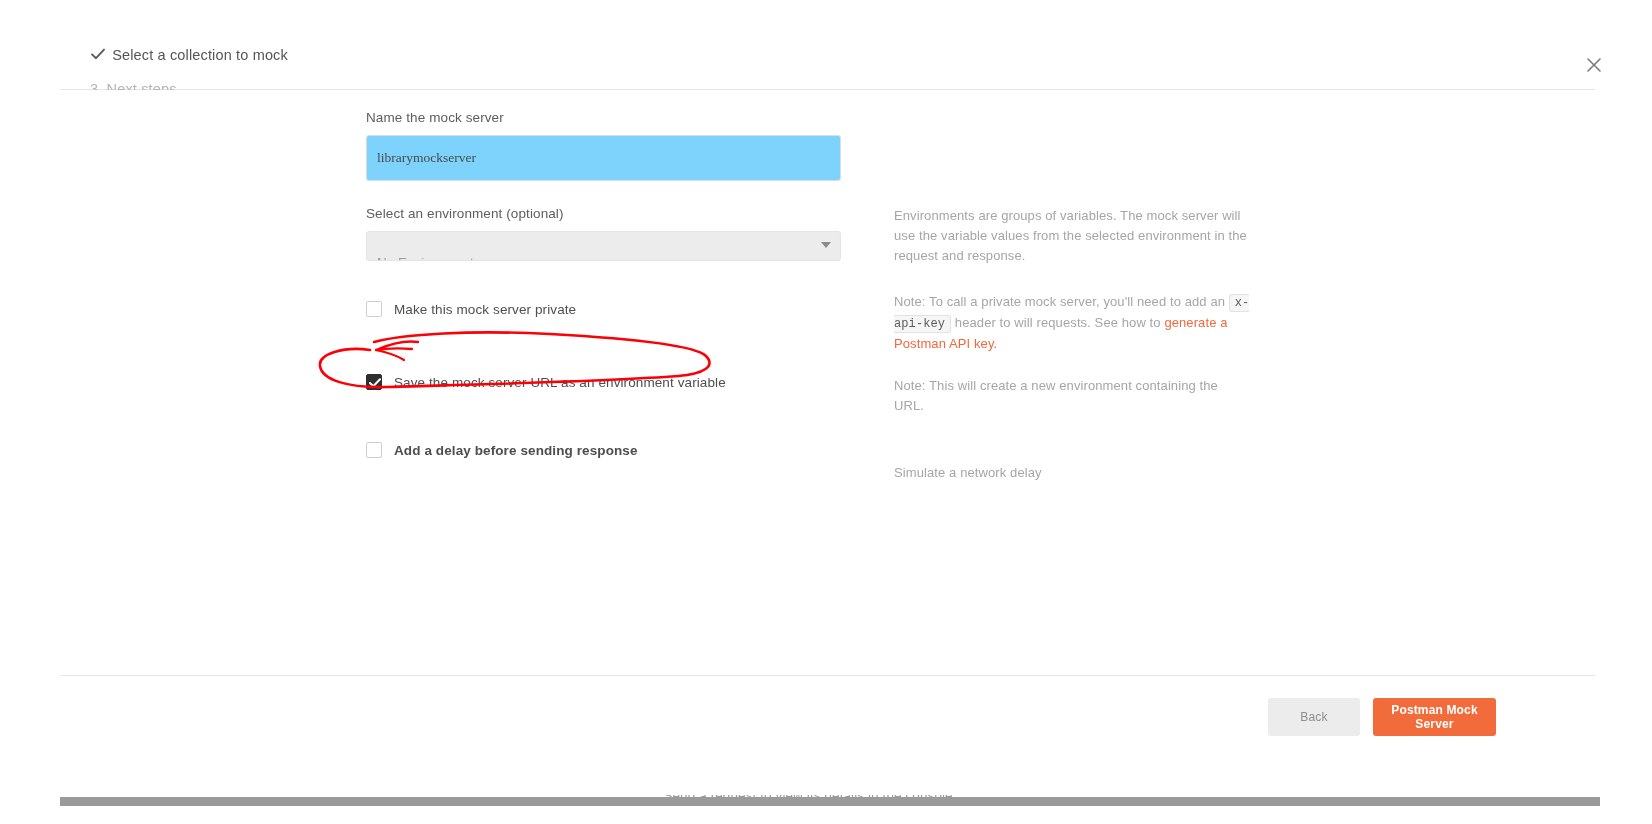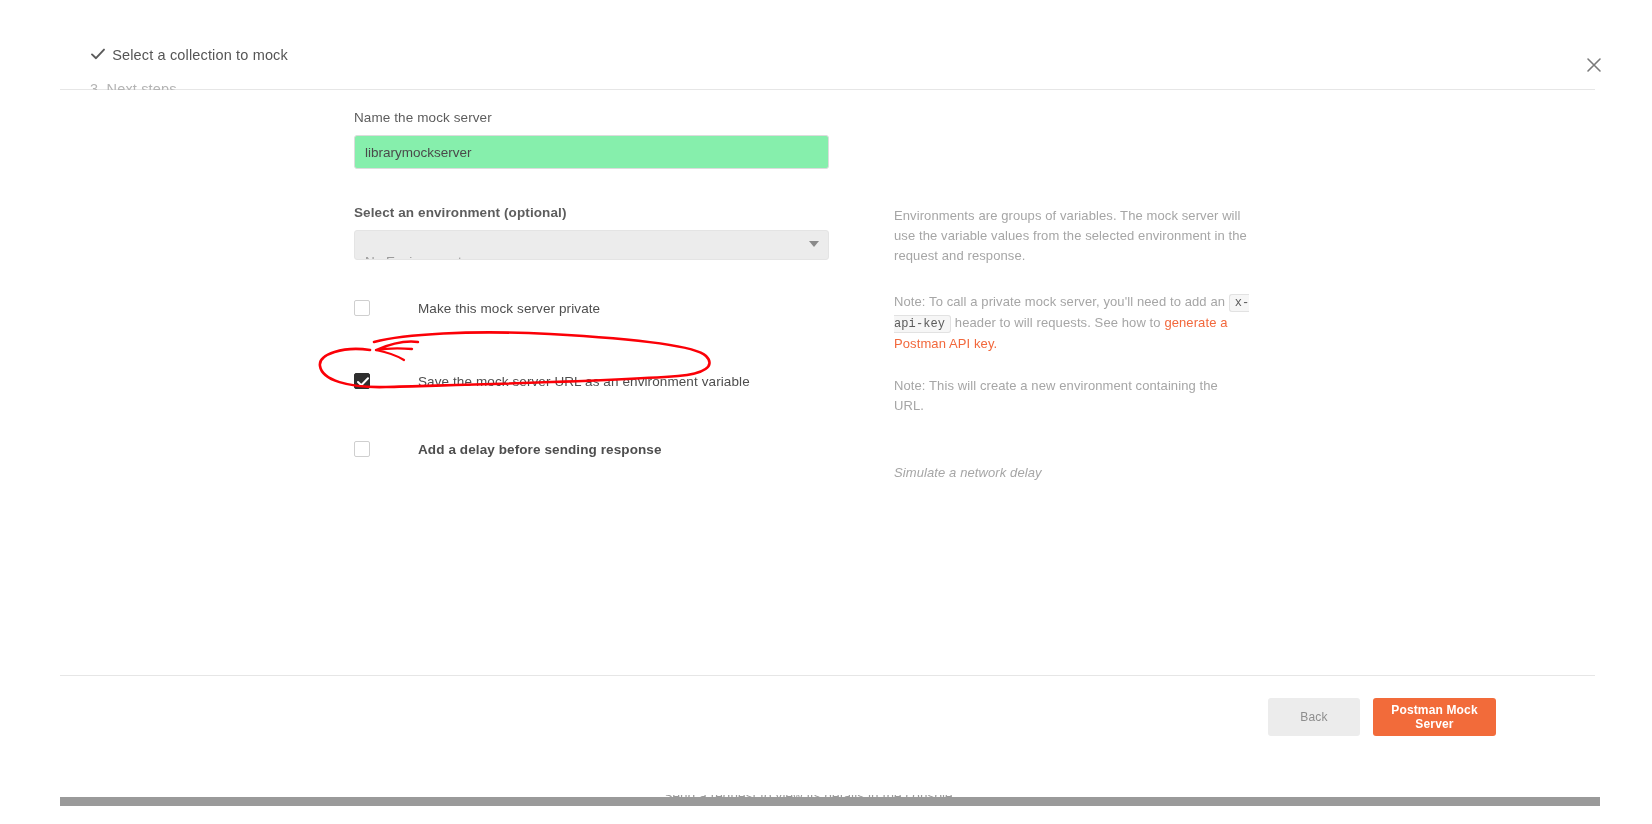--- a/index.html
+++ b/index.html
@@ -103,44 +103,44 @@
   .body {
     position: absolute;
     left: 0; top: 90px;
     width: 1535px;
     height: 585px;
     background: #fff;
   }
 
   .col-left {
     position: absolute;
-    left: 294px; top: 20px;
+    left: 306px; top: 20px;
     width: 480px;
   }
   .col-right {
     position: absolute;
     left: 790px; top: 20px;
     width: 400px;
   }
 
   .field-label {
     font-size: 13.5px;
     color: #5d5d5d;
     margin-bottom: 10px;
     letter-spacing: .1px;
   }
   .text-input {
     display: block;
     width: 475px;
-    height: 34px;
+    height: 46px;
     padding: 0 10px;
     font-size: 13.5px;
     color: #4a4a4a;
-    font-family: Liberation Sans, sans-serif;
-    background: #86efac;
+    font-family: Liberation Serif, serif;
+    background: #7dd3fc;
     border: 1px solid #dcdcdc;
     border-radius: 3px;
     outline: none;
   }
   .text-input::placeholder { color: #b0b0b0; }
 
   .select-wrap {
     position: relative;
     width: 475px;
     height: 30px;
@@ -165,21 +165,20 @@
     width: 0; height: 0;
     border-left: 5px solid transparent;
     border-right: 5px solid transparent;
     border-top: 6px solid #8a8a8a;
     pointer-events: none;
   }
 
   .check-row {
     display: flex;
     align-items: center;
-    gap: 36px;
   }
   .cbox {
     width: 16px; height: 16px;
     border: 1px solid #cfcfcf;
     border-radius: 2px;
     background: #fff;
     flex: 0 0 auto;
     cursor: pointer;
   }
   .cbox.checked {
@@ -293,21 +292,21 @@
       </div>
     </div>
 
     <div class="body">
 
       <div class="col-left">
 
         <div class="field-label">Name the mock server</div>
         <input class="text-input" type="text" value="librarymockserver" style="">
 
-        <div class="field-label" style="margin-top:36px;font-weight:bold;">Select an environment (optional)</div>
+        <div class="field-label" style="margin-top:25px;">Select an environment (optional)</div>
         <div class="select-wrap">
           <div class="select-box">No Environment</div>
           <span class="select-caret"></span>
         </div>
 
         <div class="check-row" style="margin-top:40px;">
           <span class="cbox"></span>
           <span class="check-label">Make this mock server private</span>
         </div>
 
@@ -329,21 +328,21 @@
       <div class="col-right">
 
         <div class="help-text" style="margin-top:96px;">Environments are groups of variables. The mock server will use the variable values from the selected environment in the request and response.</div>
 
         <div class="help-text" style="margin-top:26px;">
           <span>Note: To call a private mock server, you'll need to add an </span><span class="code-chip">x-api-key</span><span> header to will requests. See how to </span><a class="link" href="#" style="text-decoration:none;">generate a Postman API key</a><span class="link">.</span>
         </div>
 
         <div class="help-text" style="margin-top:22px;">Note: This will create a new environment containing the URL.</div>
 
-        <div class="help-text" style="margin-top:47px;font-style:italic;">Simulate a network delay</div>
+        <div class="help-text" style="margin-top:47px;">Simulate a network delay</div>
       </div>
     </div>
 
     <div class="footer">
       <button class="btn btn-back">Back</button>
       <button class="btn btn-create">Postman Mock Server</button>
     </div>
 
   </div>
 

